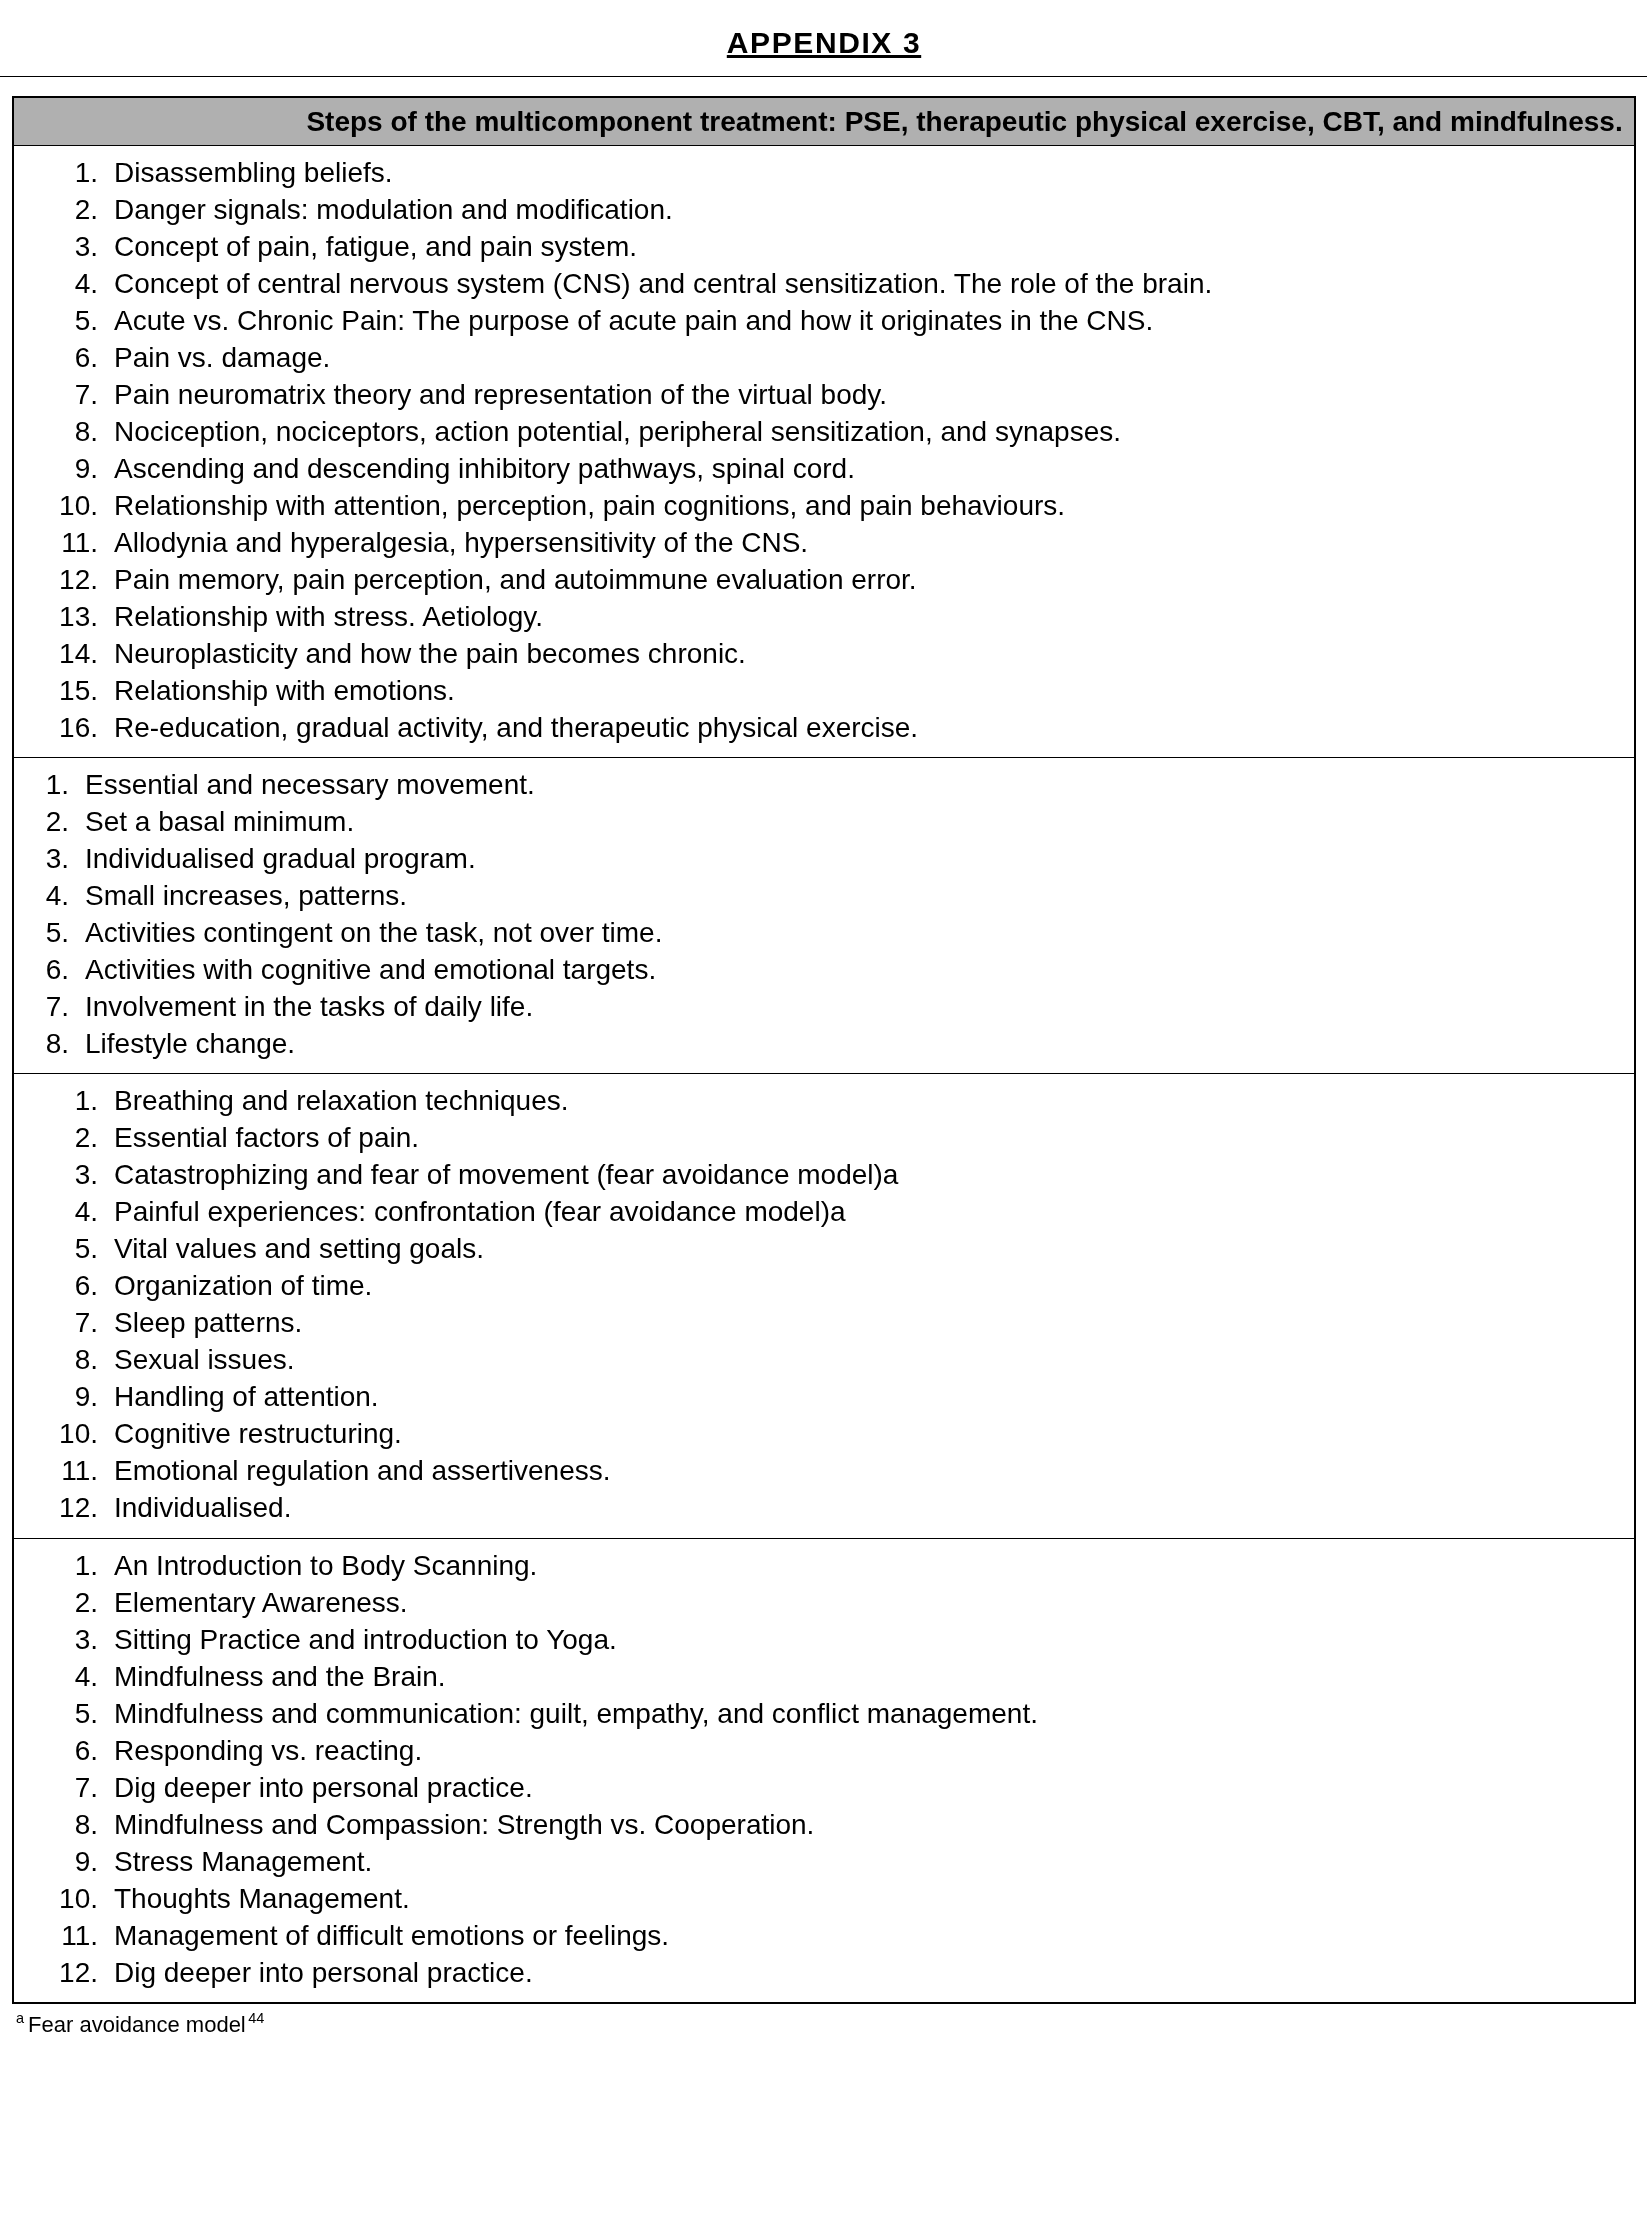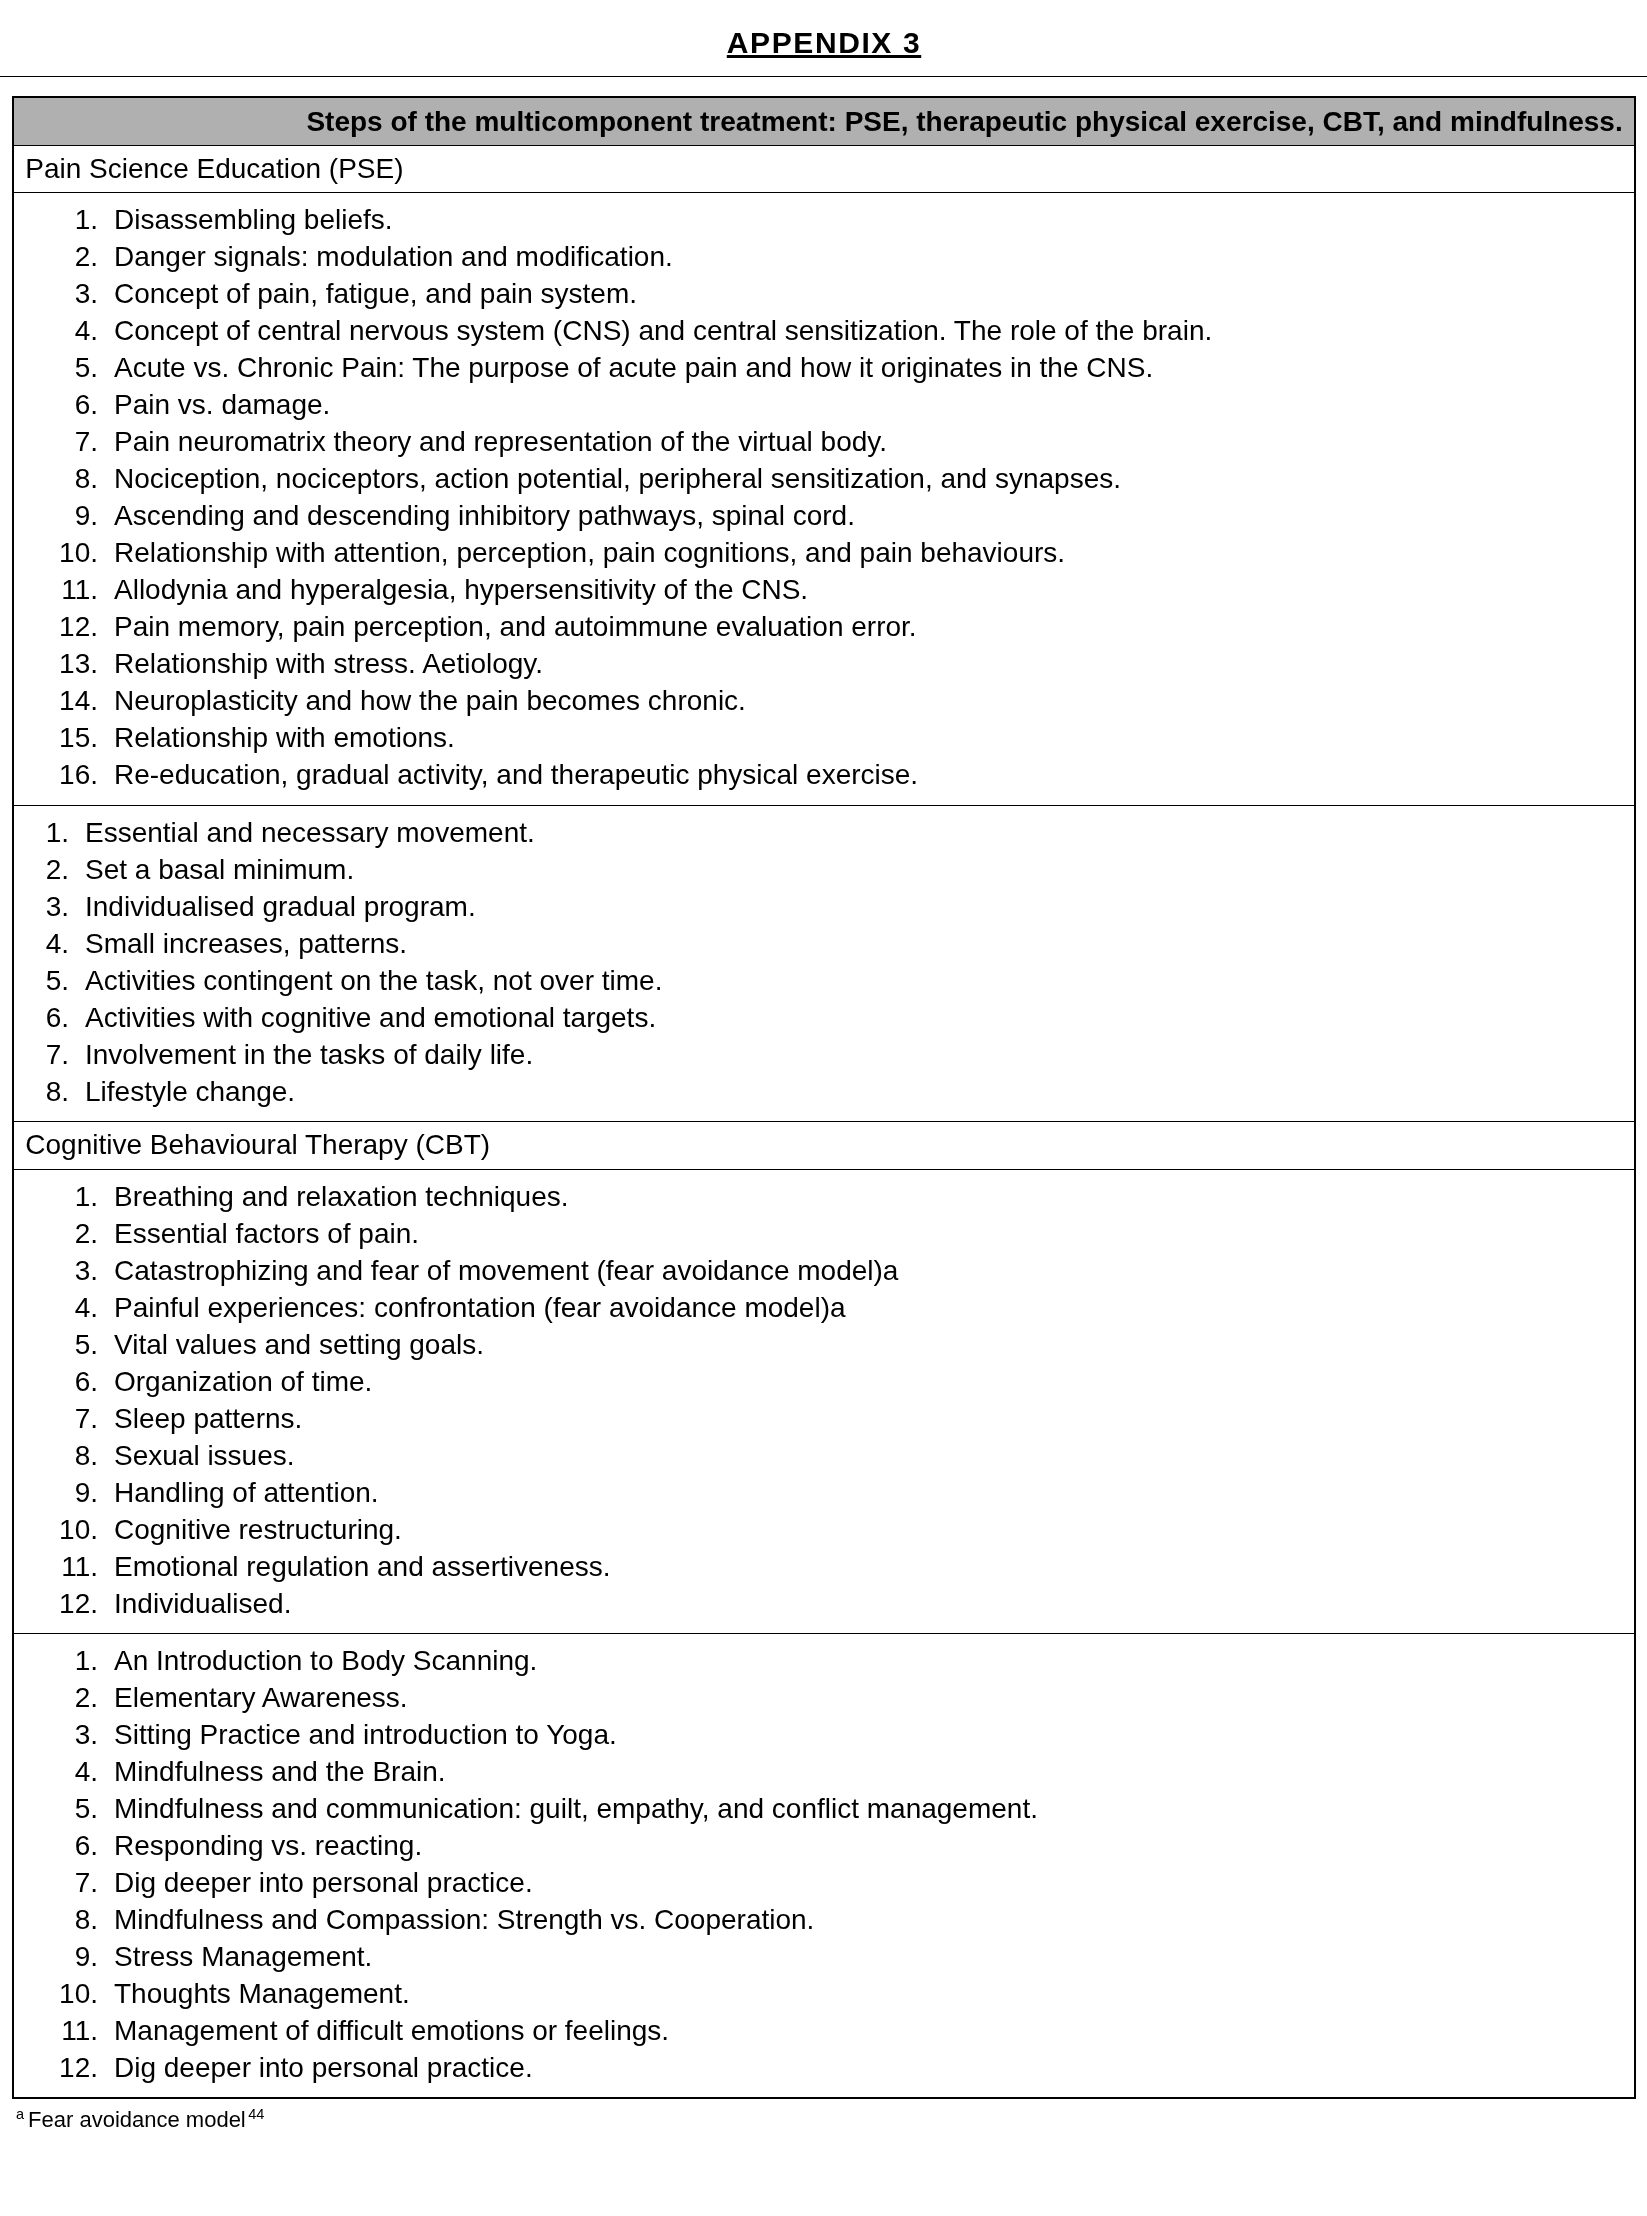--- a/index.html
+++ b/index.html
@@ -93,23 +93,20 @@
 
 <hr class="title-rule">
 
 <table class="treatment-table">
   <thead>
     <tr>
       <th class="table-header">Steps of the multicomponent treatment: PSE, therapeutic physical exercise, CBT, and mindfulness.</th>
     </tr>
   </thead>
   <tbody>
-  <tr class="section-row">
-    <td class="section-title">Pain Science Education (PSE)</td>
-  </tr>
 
   <tr class="items-row">
     <td class="items-cell">
       <div class="item-list">
             <div class="item wide">
               <span class="num">1.</span>
               <span class="itext">Disassembling beliefs.</span>
             </div>
             <div class="item wide">
               <span class="num">2.</span>
@@ -208,23 +205,20 @@
               <span class="itext">Involvement in the tasks of daily life.</span>
             </div>
             <div class="item">
               <span class="num">8.</span>
               <span class="itext">Lifestyle change.</span>
             </div>
           </div>
     </td>
   </tr>
 
-  <tr class="section-row">
-    <td class="section-title">Cognitive Behavioural Therapy (CBT)</td>
-  </tr>
 
   <tr class="items-row">
     <td class="items-cell">
       <div class="item-list">
             <div class="item wide">
               <span class="num">1.</span>
               <span class="itext">Breathing and relaxation techniques.</span>
             </div>
             <div class="item wide">
               <span class="num">2.</span>

